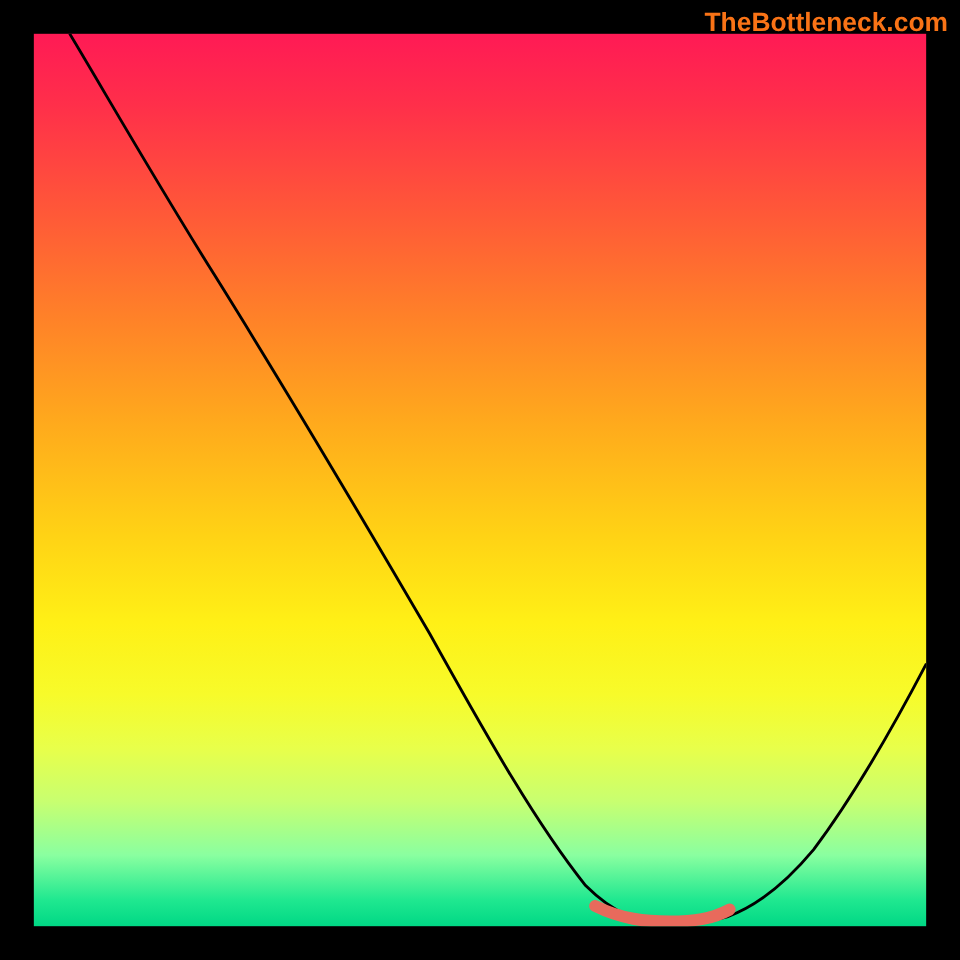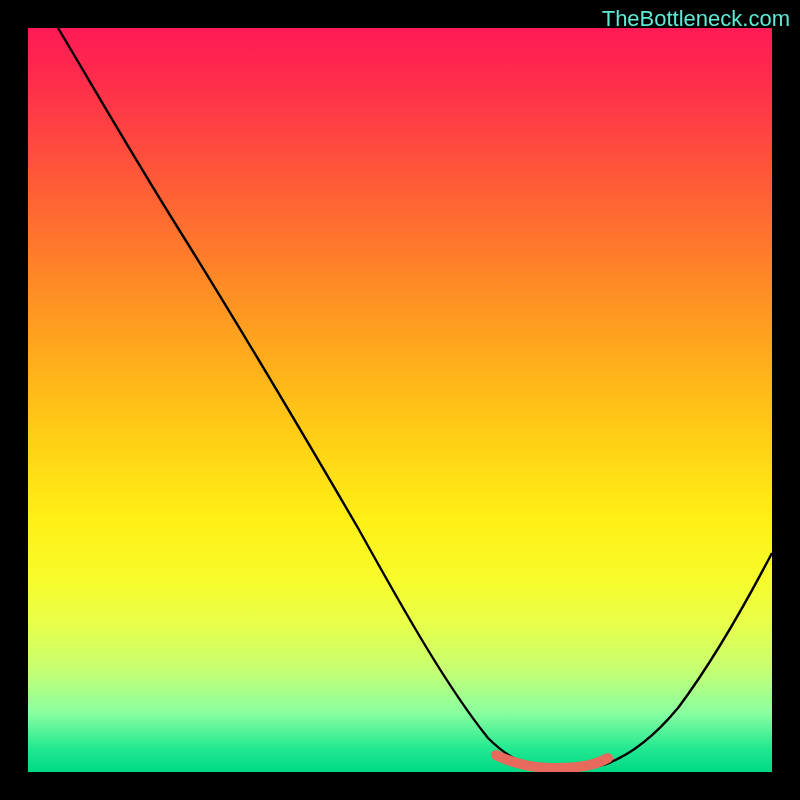--- a/index.html
+++ b/index.html
@@ -7,23 +7,23 @@
     width: 800px;
     height: 800px;
     background: #000;
     position: relative;
     font-family: Arial, sans-serif;
   }
   .watermark {
     position: absolute;
     top: 6px;
     right: 10px;
-    color: #5eead4;
+    color: #f97316;
     font-size: 22px;
-    font-weight: 400;
+    font-weight: 700;
     z-index: 10;
   }
   .plot-area {
     position: absolute;
     left: 28px;
     top: 28px;
     width: 744px;
     height: 744px;
     overflow: hidden;
   }

